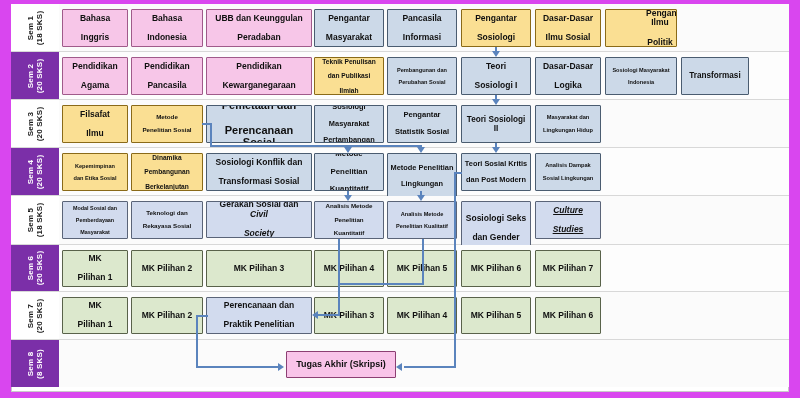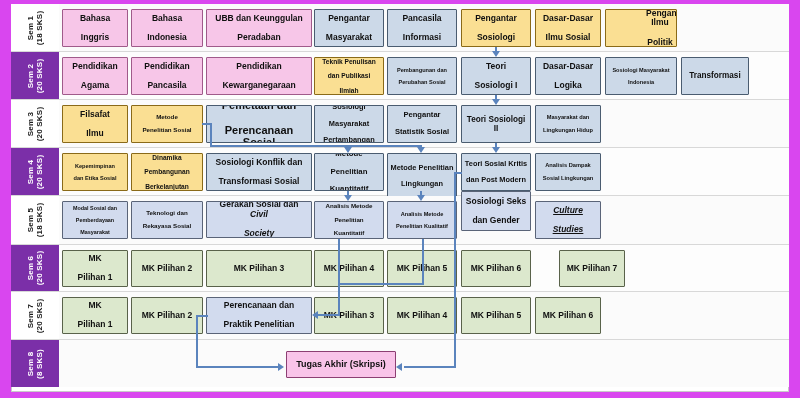--- a/index.html
+++ b/index.html
@@ -271,21 +271,21 @@
   </div>
   <div class="box c-blue2" style="left:206px;top:201px;width:106px;height:37px;font-size:8.5px;justify-content:flex-end;">
     <span><span>Gerakan Sosial dan </span><span class="it">Civil</span><br><span class="it">Society</span></span>
   </div>
   <div class="box c-blue2" style="left:314px;top:201px;width:70px;height:38px;font-size:6.2px;">
     <span><span>Analisis Metode</span><br><span>Penelitian</span><br><span>Kuantitatif</span></span>
   </div>
   <div class="box c-blue2" style="left:387px;top:201px;width:70px;height:38px;font-size:5.6px;">
     <span><span>Analisis Metode</span><br><span>Penelitian Kualitatif</span></span>
   </div>
-  <div class="box c-blue2" style="left:461px;top:191px;width:70px;height:40px;font-size:8.5px;justify-content:center;">
+  <div class="box c-blue2" style="left:461px;top:201px;width:70px;height:54px;font-size:8.5px;justify-content:center;">
     <span><span>Sosiologi Seks</span><br><span>dan Gender</span></span>
   </div>
   <div class="box c-blue2 it" style="left:535px;top:201px;width:66px;height:38px;font-size:8.5px;text-decoration:underline;">
     <span><span>Culture</span><br><span>Studies</span></span>
   </div>
 
   <div class="row alt" style="top:245px;height:47px;">
     <div class="row-band dark">
       <div class="sem-label">
         <span>Sem 6</span><br>
@@ -316,21 +316,21 @@
   <div class="box c-green" style="left:387px;top:250px;width:70px;height:37px;font-size:8.5px;">
     <span>
         <span>MK Pilihan 5</span>
       </span>
   </div>
   <div class="box c-green" style="left:461px;top:250px;width:70px;height:37px;font-size:8.5px;">
     <span>
         <span>MK Pilihan 6</span>
       </span>
   </div>
-  <div class="box c-green" style="left:535px;top:250px;width:66px;height:37px;font-size:8.5px;margin-left:24px;">
+  <div class="box c-green" style="left:535px;top:250px;width:66px;height:37px;font-size:8.5px;">
     <span>
         <span>MK Pilihan 7</span>
       </span>
   </div>
 
   <div class="row" style="top:292px;height:48px;">
     <div class="row-band light">
       <div class="sem-label">
         <span>Sem 7</span><br>
         <span>(20 SKS)</span>

